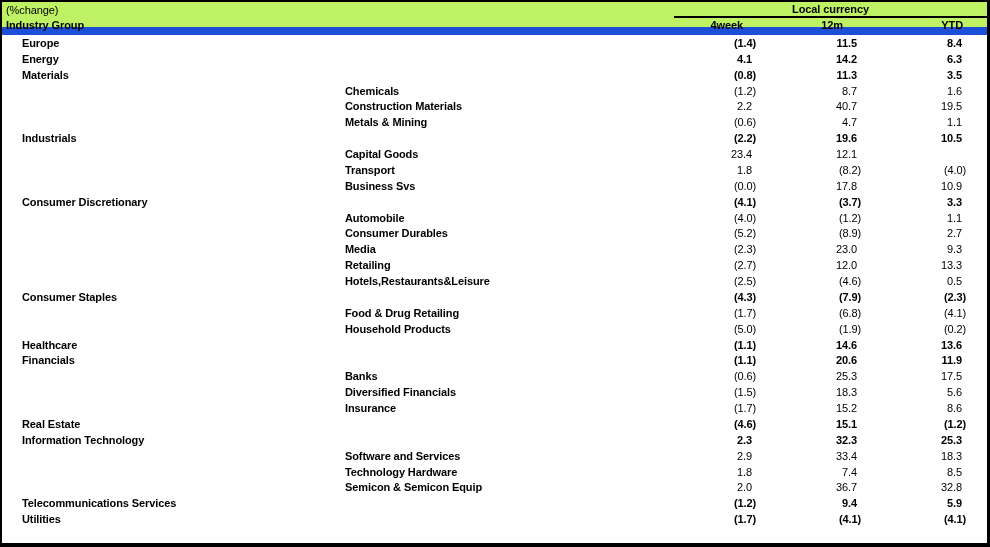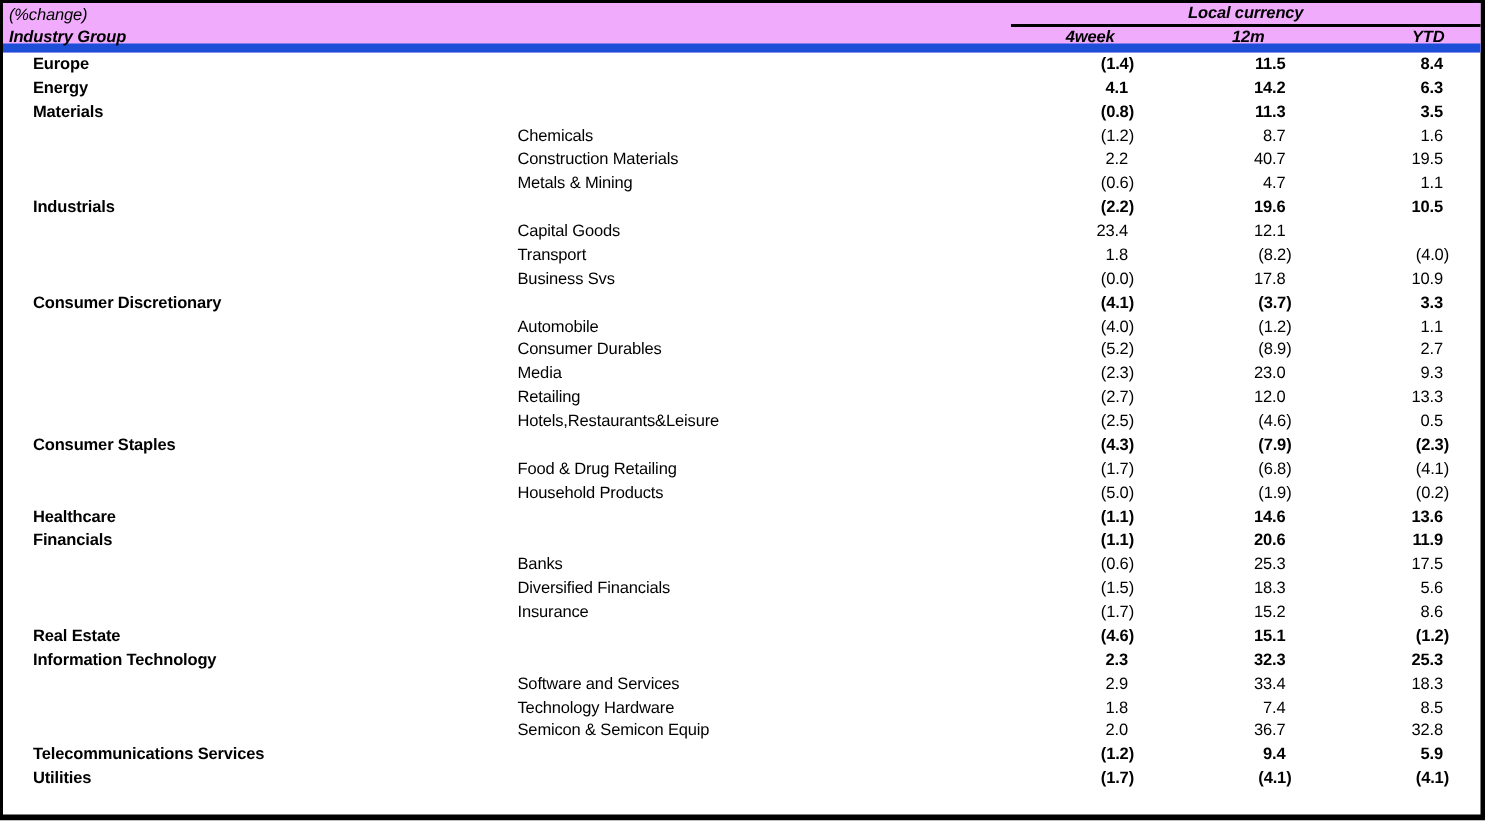--- a/index.html
+++ b/index.html
@@ -15,25 +15,24 @@
     border: 2px solid #000;
     border-right-width: 3px;
     border-bottom-width: 4px;
     background: #ffffff;
   }
   
   .header {
     position: relative;
     height: 33px;
     box-sizing: border-box;
-    background: #f0abfc;
-    border-bottom: 6px solid #1d4ed8;
+    background: #bef264;
+    border-bottom: 8px solid #1d4ed8;
     font-size: 11px;
     letter-spacing: -0.1px;
-    font-style: italic;
   }
   .corner-label      { position: absolute; left: 4px;  top: 2px;  font-weight: normal; }
   .currency-header   { position: absolute; left: 672px; top: 1px; width: 313px; text-align: center; font-weight: bold; }
   .currency-underline{ position: absolute; left: 672px; top: 14px; width: 313px; height: 2px; background: #000; }
   .industry-header   { position: absolute; left: 4px;  top: 17px; font-weight: bold; }
   .colhead           { position: absolute; top: 17px; font-weight: bold; }
   .colhead.c1 { right: 244px; }
   .colhead.c2 { right: 144px; }
   .colhead.c3 { right: 24px;  }
   
@@ -45,21 +44,21 @@
     letter-spacing: -0.1px;
   }
   .row {
     display: grid;
     grid-template-columns: 323px 172px 241px 105px 105px 39px;
     align-items: center;
     padding-left: 18px;
   }
   .row.main { font-weight: bold; }
   .cell-name { padding-left: 2px; white-space: nowrap; }
-  .cell-sub  { padding-left: 2px; white-space: nowrap; font-weight: normal; }
+  .cell-sub  { padding-left: 2px; white-space: nowrap; font-weight: bold; }
   .cell-val  { text-align: right; white-space: nowrap; }
   .cell-val.pos { padding-right: 4px; }
 </style>
 </head>
 <body>
 
 <div class="table-frame">
   <div class="header">
     <div class="corner-label">(%change)</div>
     <div class="currency-header">Local currency</div>

